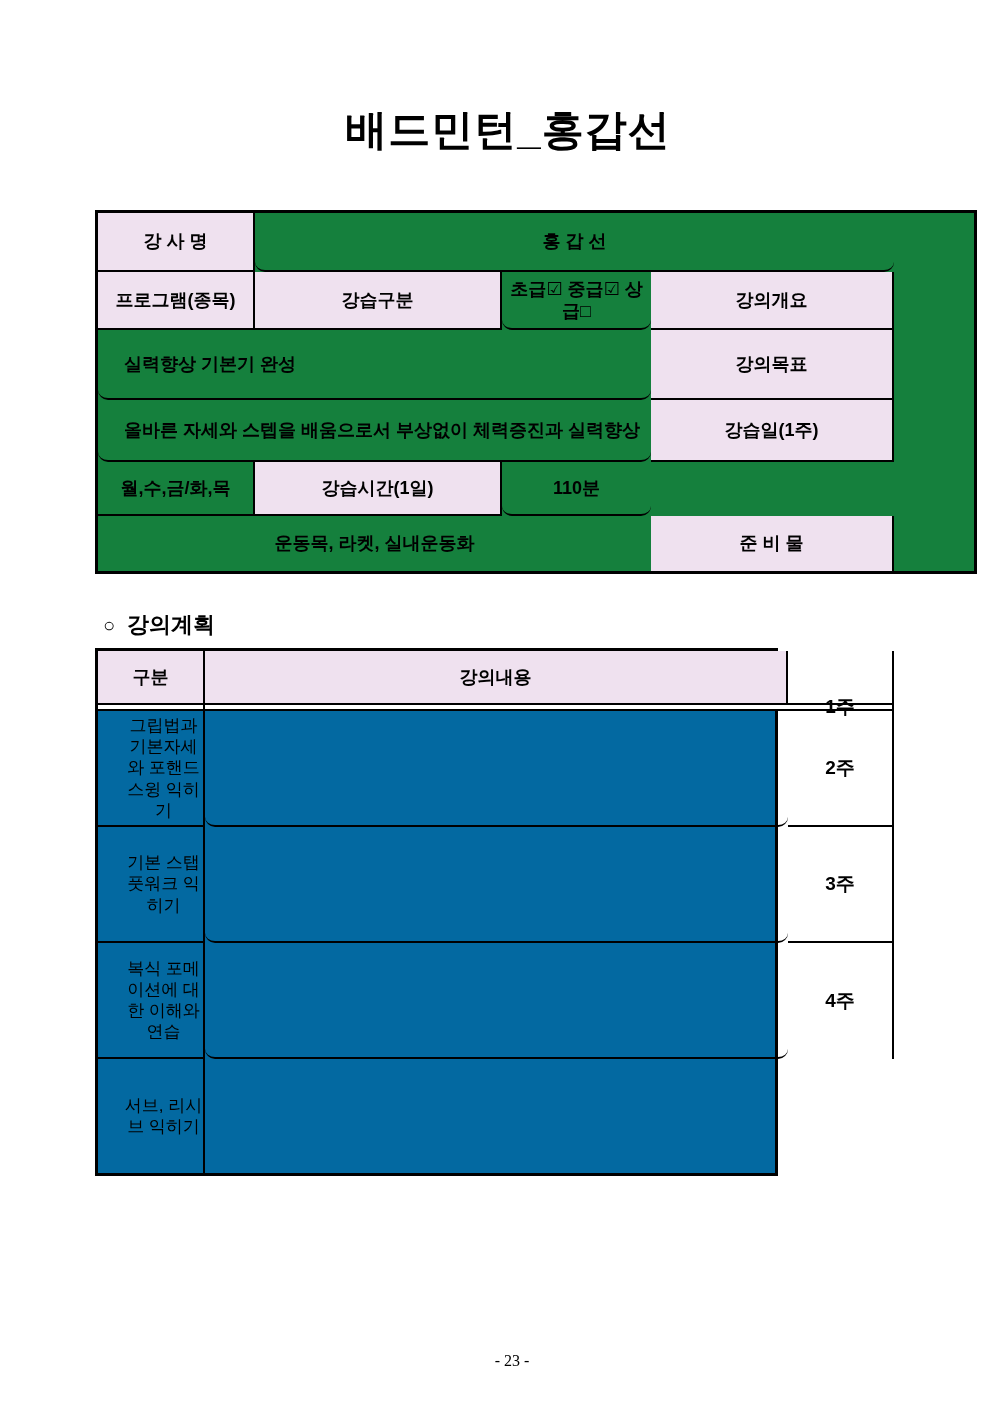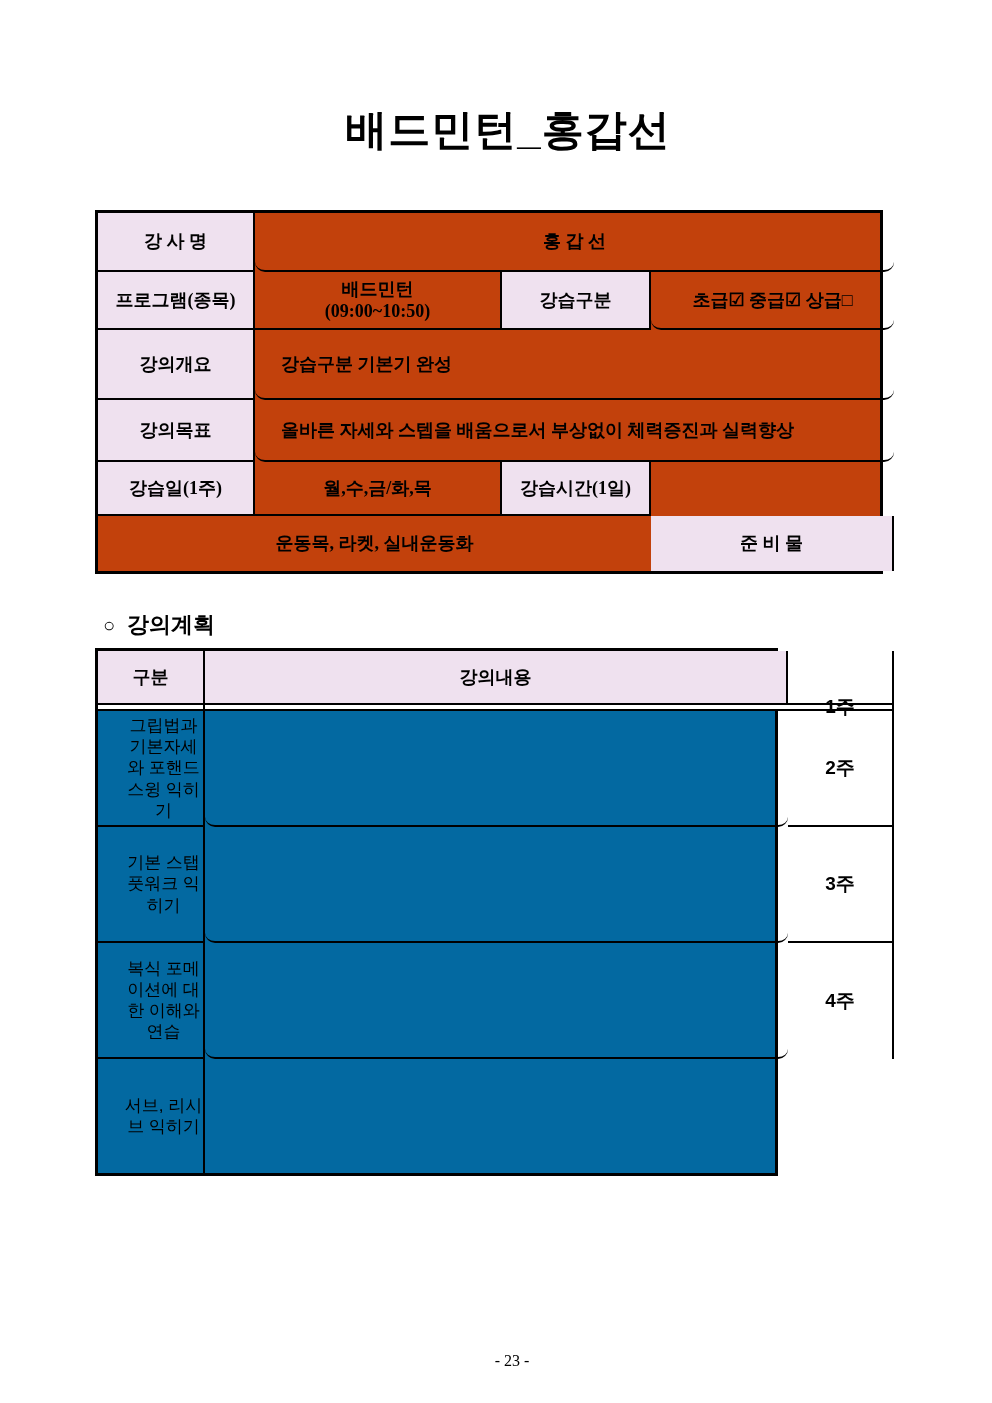--- a/index.html
+++ b/index.html
@@ -15,27 +15,26 @@
   
   .doc-title {
     position:absolute; top:102px; left:0; width:100%;
     text-align:center;
     font-size:42px; font-weight:bold; letter-spacing:1px;margin-left:12px;
   }
 
   
   .info-table {
     position:absolute; left:95px; top:210px;
-    width:788px;
+    width:882px;
     border:3px solid #000;
     display:grid;
     grid-template-columns:157px 247px 149px 243px;
     grid-template-rows:59px 58px 70px 62px 54px 55px;
-    background:#c2410c;
-    font-family:Liberation Serif, serif;
+    background:#15803d;
   }
   .cell {
     border-right:2px solid #000;
     border-bottom:2px solid #000;
     display:flex; align-items:center; justify-content:center;
     font-size:18px; font-weight:bold;
     text-align:center; line-height:1.25;
   }
   .cell.last-col { border-right:none;border-radius:10px; }
   .cell.last-row { border-bottom:none; }
@@ -88,38 +87,33 @@
 <div class="page">
 
   <div class="doc-title">배드민턴_홍갑선</div>
 
   <div class="info-table">
 
     <div class="cell label">강 사 명</div>
     <div class="cell span3 last-col">홍 갑 선</div>
 
     <div class="cell label">프로그램(종목)</div>
-    <div class="cell">
-      <span>
-        <span>배드민턴</span><br>
-        <span>(09:00~10:50)</span>
-      </span>
-    </div>
     <div class="cell label">강습구분</div>
     <div class="cell last-col">초급☑ 중급☑ 상급□</div>
 
     <div class="cell label">강의개요</div>
-    <div class="cell span3 last-col left">강습구분 기본기 완성</div>
+    <div class="cell span3 last-col left">실력향상 기본기 완성</div>
 
     <div class="cell label">강의목표</div>
     <div class="cell span3 last-col left">올바른 자세와 스텝을 배움으로서 부상없이 체력증진과 실력향상</div>
 
     <div class="cell label">강습일(1주)</div>
     <div class="cell">월,수,금/화,목</div>
     <div class="cell label">강습시간(1일)</div>
+    <div class="cell last-col">110분</div>
 
     <div class="cell span3 last-col last-row">운동목, 라켓, 실내운동화</div>
     <div class="cell label last-row">준 비 물</div>
   </div>
 
   <div class="section-heading">
     <span class="bullet">○</span>
     <span>강의계획</span>
   </div>
 

